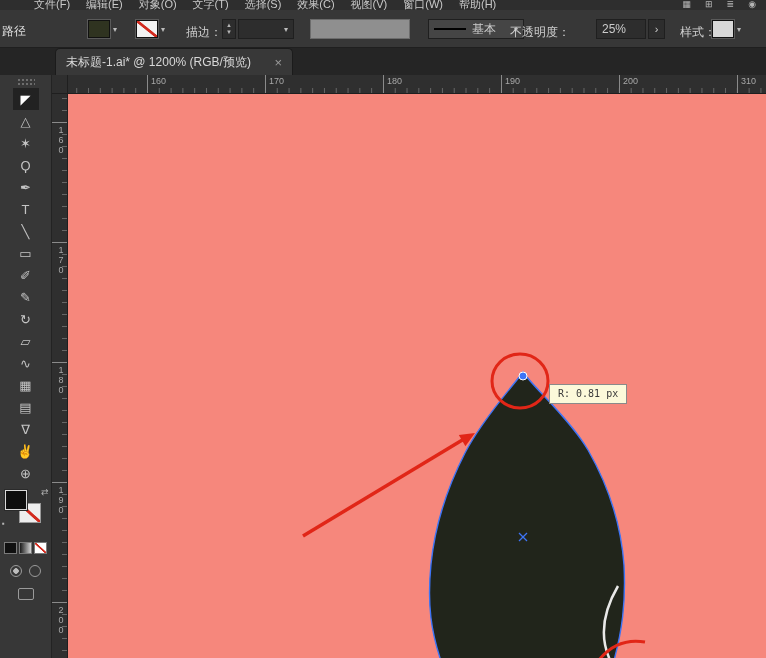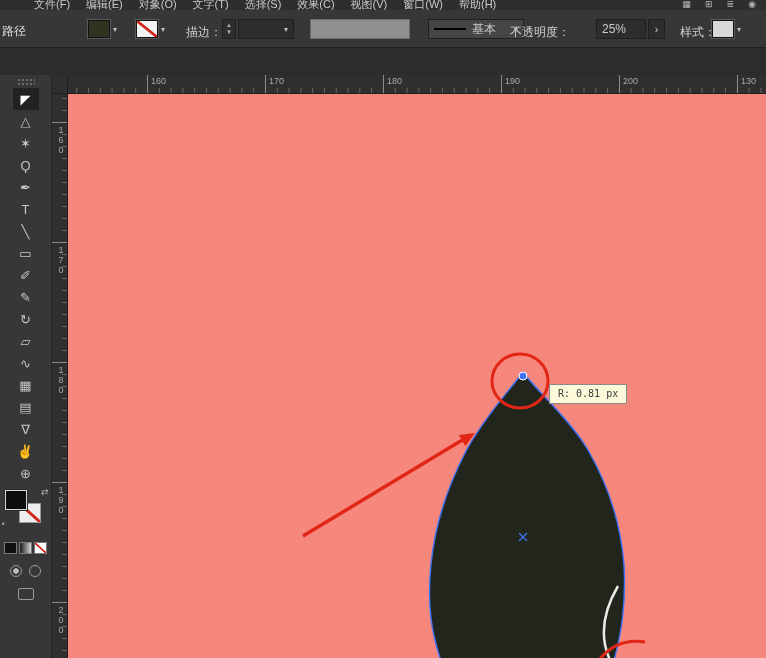--- a/index.html
+++ b/index.html
@@ -188,20 +188,26 @@
       <span>›</span>
     </div>
 
     <span class="cb-label" style="left:680px">样式：</span>
     <div class="combo" style="left:712px">
       <span class="swatch style-swatch"></span>
       <span class="chev">▾</span>
     </div>
   </div>
 
+  <div class="tabbar">
+    <div class="tab">
+      <span class="tab-title">未标题-1.ai* @ 1200% (RGB/预览)</span>
+      <span class="tab-close">×</span>
+    </div>
+  </div>
 
   <div class="main">
 
     <div class="toolbar">
       <div class="grip"></div>
       <div class="tool active">◤</div>
       <div class="tool">△</div>
       <div class="tool">✶</div>
       <div class="tool">Ϙ</div>
       <div class="tool">✒</div>
@@ -239,21 +245,21 @@
 
     <div class="docarea">
       <div class="hrow">
         <div class="corner"></div>
         <div class="hruler">
           <span class="hnum" style="left:79px">160</span>
           <span class="hnum" style="left:197px">170</span>
           <span class="hnum" style="left:315px">180</span>
           <span class="hnum" style="left:433px">190</span>
           <span class="hnum" style="left:551px">200</span>
-          <span class="hnum" style="left:669px">130</span>
+          <span class="hnum" style="left:669px">310</span>
         </div>
       </div>
       <div class="crow">
         <div class="vruler">
           <span class="vnum" style="top:28px">160</span>
           <span class="vnum" style="top:148px">170</span>
           <span class="vnum" style="top:268px">180</span>
           <span class="vnum" style="top:388px">190</span>
           <span class="vnum" style="top:508px">200</span>
         </div>

